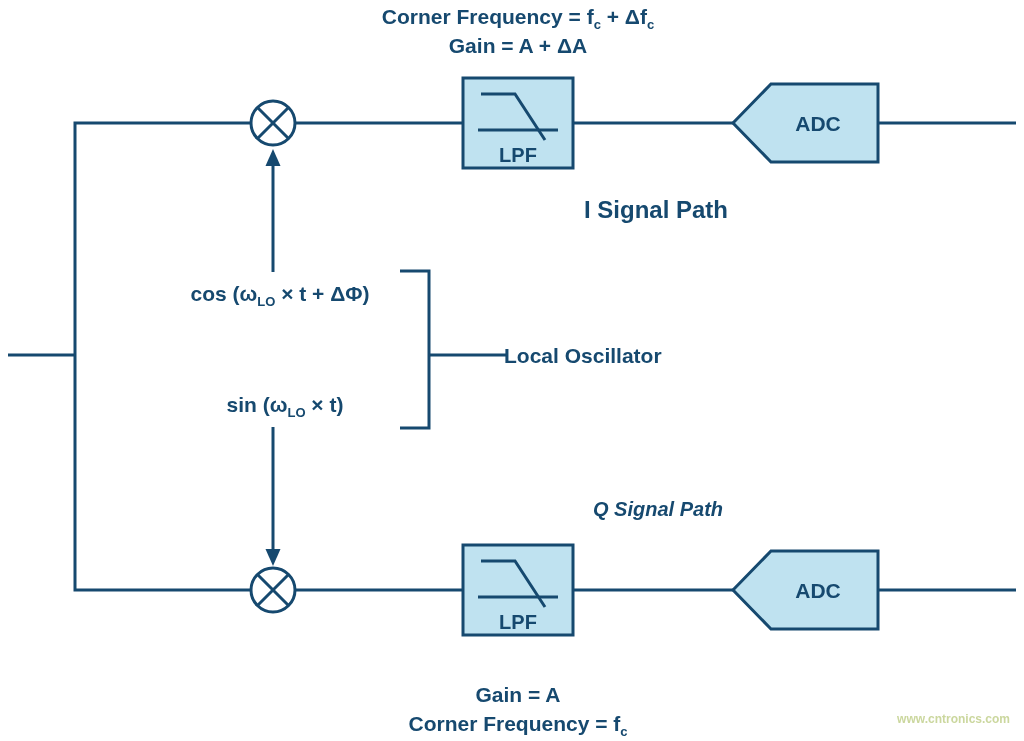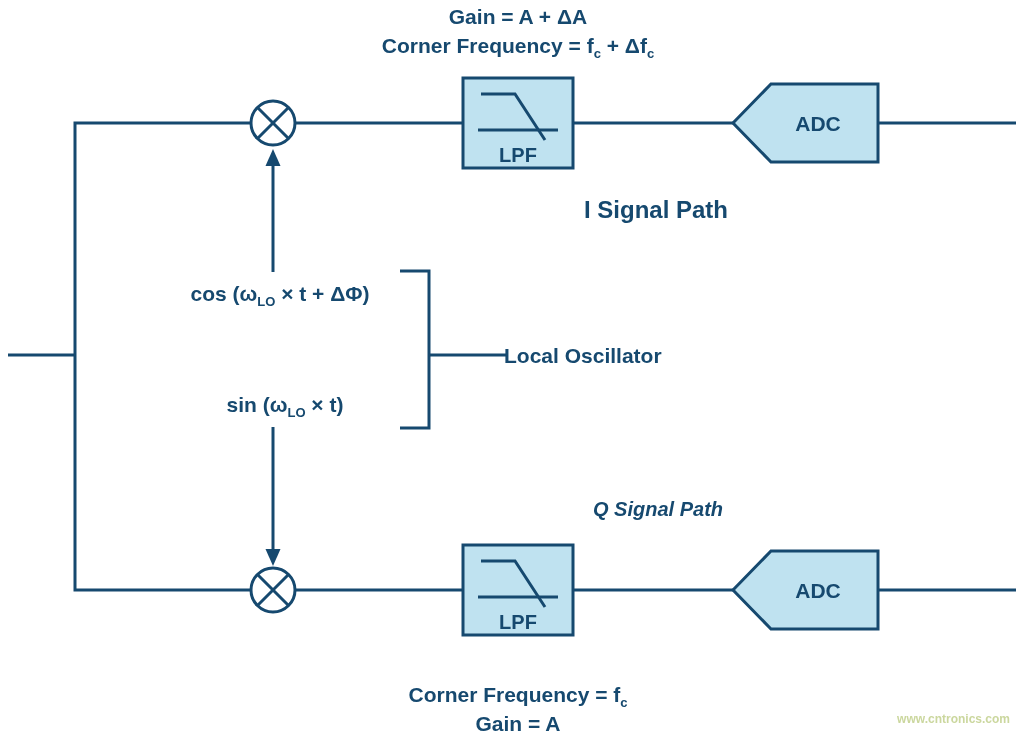--- a/index.html
+++ b/index.html
@@ -69,34 +69,34 @@
     <path d="M481,561 L515,561 L545,607" class="wire"></path>
     <text x="518" y="629" class="block-label">LPF</text>
 
     <line x1="573" y1="590" x2="733" y2="590" class="wire"></line>
     <polygon points="733,590 771,551 878,551 878,629 771,629" class="shape"></polygon>
     <text x="818" y="598" class="adc-label">ADC</text>
     <line x1="878" y1="590" x2="1016" y2="590" class="wire"></line>
   </svg>
 
   <div class="txt caption" style="left:310px;top:2px;width:416px;">
+    <div><span>Corner Frequency = f</span><sub>c</sub><span> + Δf</span><sub>c</sub></div>
     <div>Gain = A + ΔA</div>
-    <div><span>Corner Frequency = f</span><sub>c</sub><span> + Δf</span><sub>c</sub></div>
   </div>
 
   <div class="txt center-x" style="left:656px;top:196px;font-size:24px;">I Signal Path</div>
 
   <div class="txt center-x" style="left:280px;top:282px;"><span>cos (ω</span><sub>LO</sub><span> × t + ΔΦ)</span></div>
 
   <div class="txt center-x" style="left:285px;top:393px;"><span>sin (ω</span><sub>LO</sub><span> × t)</span></div>
 
   <div class="txt" style="left:504px;top:344px;">Local Oscillator</div>
 
   <div class="txt center-x" style="left:658px;top:498px;font-size:20px;font-style:italic;">Q Signal Path</div>
 
   <div class="txt caption" style="left:310px;top:680px;width:416px;">
+    <div>Gain = A</div>
     <div><span>Corner Frequency = f</span><sub>c</sub></div>
-    <div>Gain = A</div>
   </div>
 
   <div id="watermark">www.cntronics.com</div>
 
 </div>
 
 </body></html>

